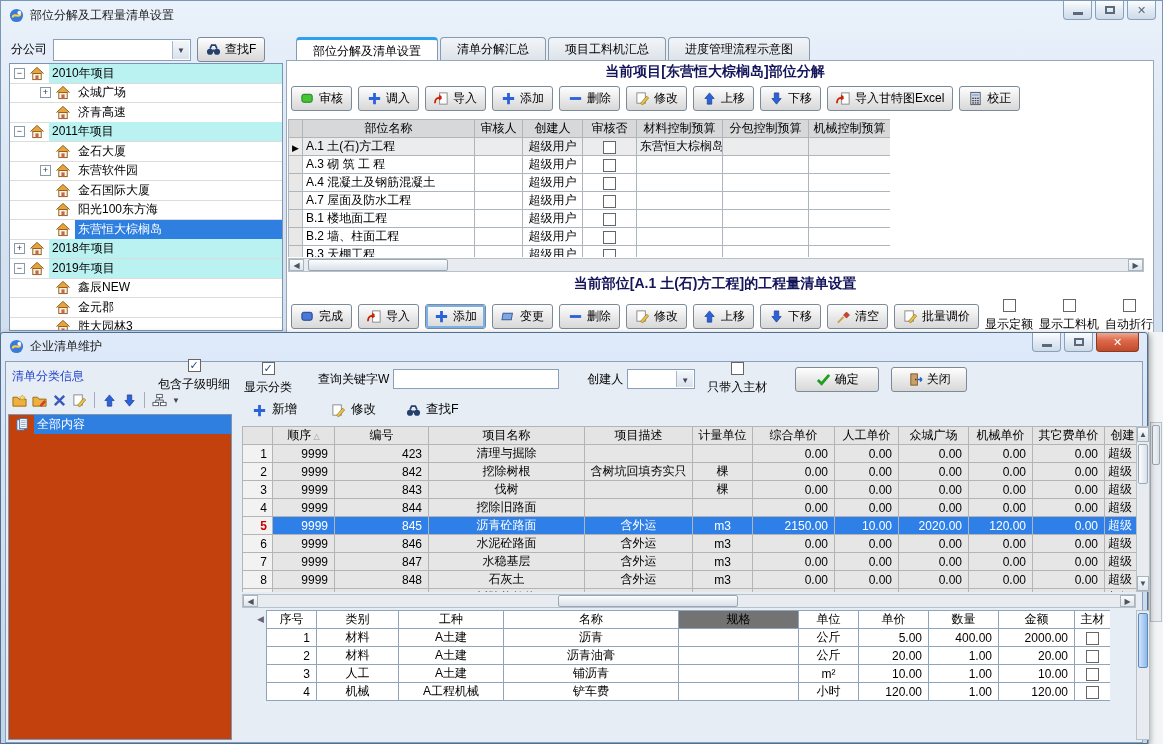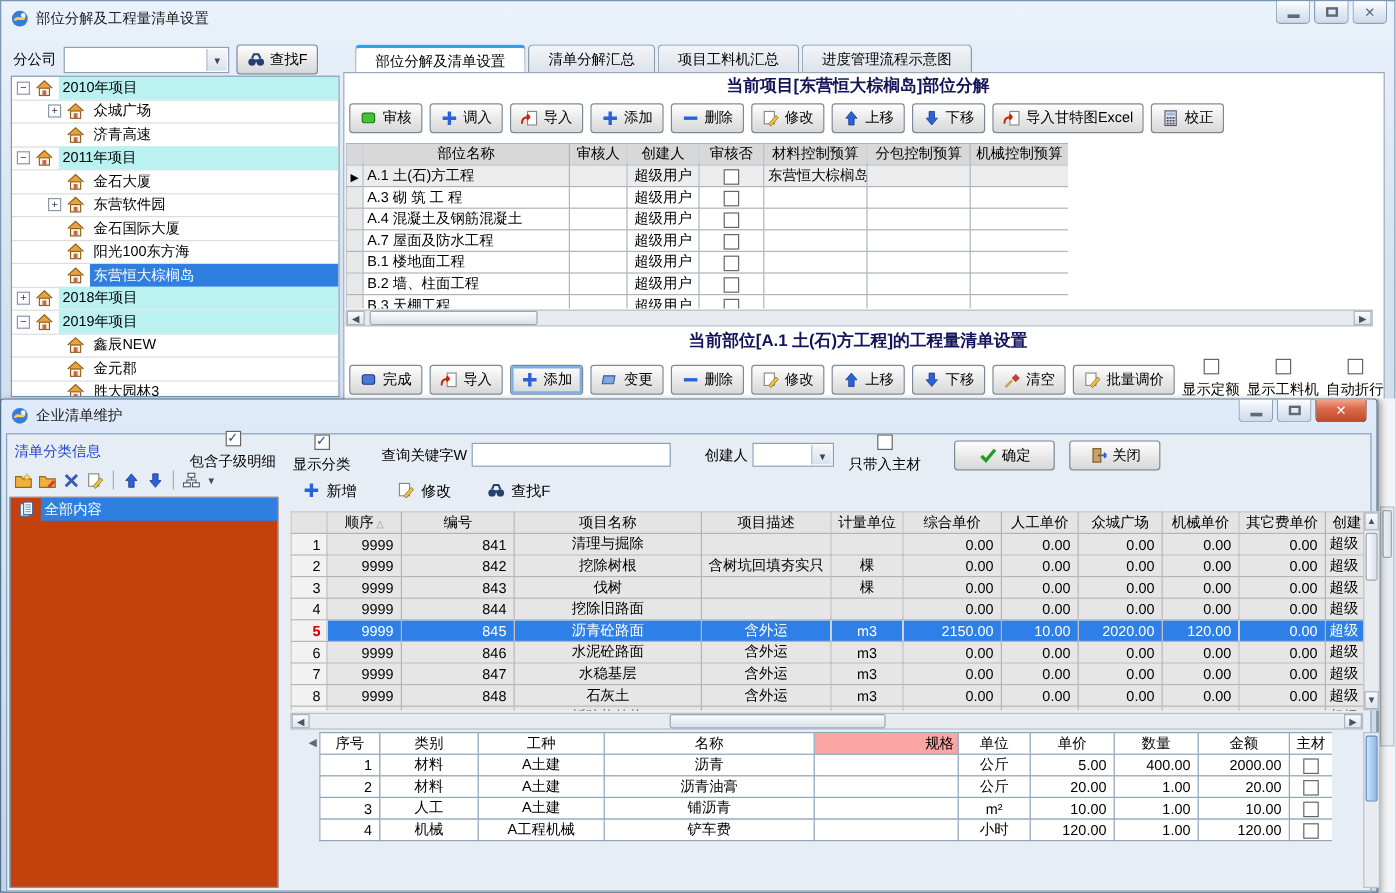--- a/index.html
+++ b/index.html
@@ -85,21 +85,21 @@
   .dlg-left { position:absolute; left:2px; top:2px; width:226px; bottom:2px; }
   .dlg-left-hdr { height:24px; display:flex; align-items:center; justify-content:space-between; padding:0 4px; }
   .blue-label { color:#2244cc; }
   .dlg-tools { height:24px; display:flex; align-items:center; gap:5px; padding-left:4px; }
   .tsep { width:1px; height:16px; background:#aab; margin:0 2px; }
   .dlg-tree { position:absolute; left:0; top:50px; right:2px; bottom:0; background:#c2410c; border:1px solid #7a96b4; }
   .dlg-tree .trow { border-bottom:none; padding-left:6px; }
   .dlg-right { position:absolute; left:232px; top:2px; right:2px; bottom:2px; }
   .filter-row { position:absolute; left:0; top:0; right:0; height:30px; display:flex; align-items:center; gap:0; }
   .textinput { width:166px; height:20px; border:1px solid #8aa0b8; background:#fff; font-size:12px; padding:0 3px; }
-  .flat-btn { display:inline-flex; align-items:flex-start; gap:5px; font-size:12.5px; padding:2px 6px; }
+  .flat-btn { display:inline-flex; align-items:flex-end; gap:5px; font-size:12.5px; padding:2px 6px; }
 
   
   #list-wrap { left:4px; top:62px; width:896px; height:166px; }
   #list-grid th, #list-grid td { border-color:#b4b4b4; height:17.5px; }
   #list-grid th { background:#e4e4e4; }
   #list-grid td { background:#e6e6e6; }
   #list-grid td:first-child { background:#f2f2f2; text-align:right; padding-right:5px; }
   #list-grid th:nth-child(2)::after { content:" △"; font-size:8px; color:#999; }
   #list-grid td:nth-child(2), #list-grid td:nth-child(3) { text-align:right; padding-right:6px; }
   #list-grid td:nth-child(4), #list-grid td:nth-child(5), #list-grid td:nth-child(6) { text-align:center; }
@@ -107,21 +107,21 @@
   #list-grid td:nth-child(10), #list-grid td:nth-child(11) { text-align:right; padding-right:6px; }
   #list-grid tr.sel td { background:#2e80e8; color:#fff; }
   #list-grid tr.sel td:first-child { background:#f2f2f2; color:#cc0000; font-weight:bold; }
 
   
   #detail-area { position:absolute; left:4px; top:246px; right:16px; height:130px; }
   .gutter { position:absolute; left:0; top:0; width:22px; bottom:0; color:#667; font-size:9px; padding-top:4px; text-align:right; }
   #detail-wrap { position:absolute; left:24px; top:0; width:844px; height:104px; overflow:hidden; background:transparent; }
   #detail-grid th, #detail-grid td { border-color:#8fa6ba; height:17px; background:#fff; }
   #detail-grid th { background:#fff; }
-  #detail-grid th:nth-child(5) { background:#fca5a5;text-align:right; }
+  #detail-grid th:nth-child(5) { background:#737373; }
   #detail-grid td:first-child { text-align:right; padding-right:6px; }
   #detail-grid td:nth-child(2), #detail-grid td:nth-child(3), #detail-grid td:nth-child(4),
   #detail-grid td:nth-child(6) { text-align:center; }
   #detail-grid td:nth-child(7), #detail-grid td:nth-child(8), #detail-grid td:nth-child(9) { text-align:right; padding-right:6px; }
 
   .right-strip { position:absolute; left:1148px; top:332px; width:15px; bottom:0; background:#f2f4f6; border-left:1px solid #c0c8d0; }
 </style>
 </head>
 <body>
 
@@ -740,21 +740,21 @@
                   <th>众城广场</th>
                   <th>机械单价</th>
                   <th>其它费单价</th>
                   <th>创建</th>
                 </tr>
               </thead>
             <tbody>
                 <tr>
                   <td>1</td>
                   <td>9999</td>
-                  <td>841</td>
+                  <td>423</td>
                   <td>清理与掘除</td>
                   <td></td>
                   <td></td>
                   <td>0.00</td>
                   <td>0.00</td>
                   <td>0.00</td>
                   <td>0.00</td>
                   <td>0.00</td>
                   <td>超级</td>
                 </tr>

